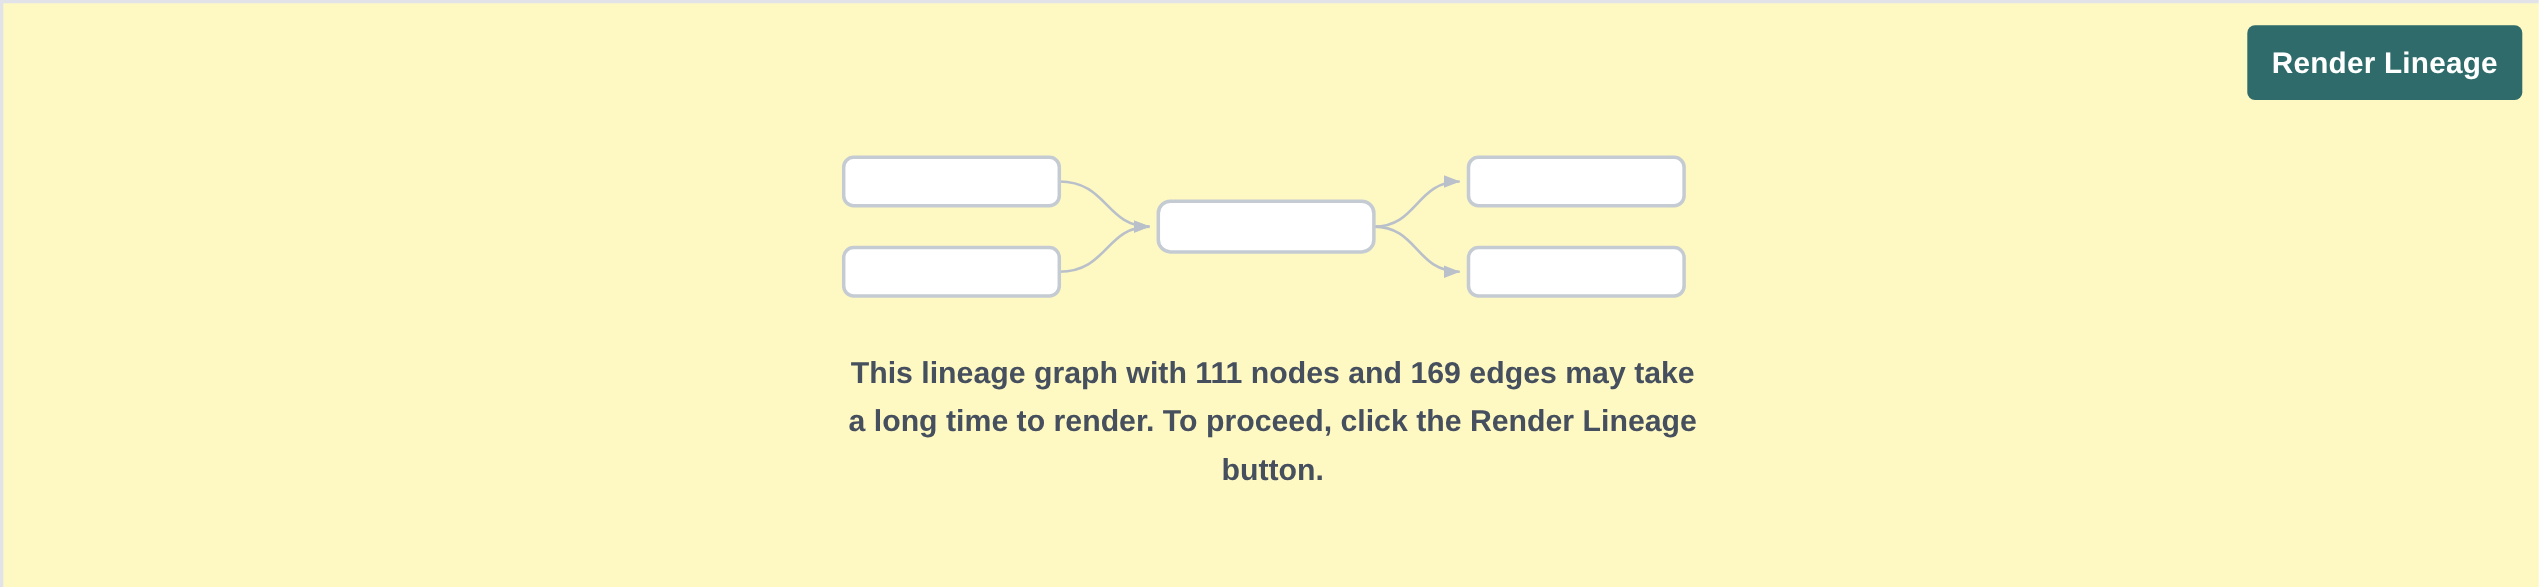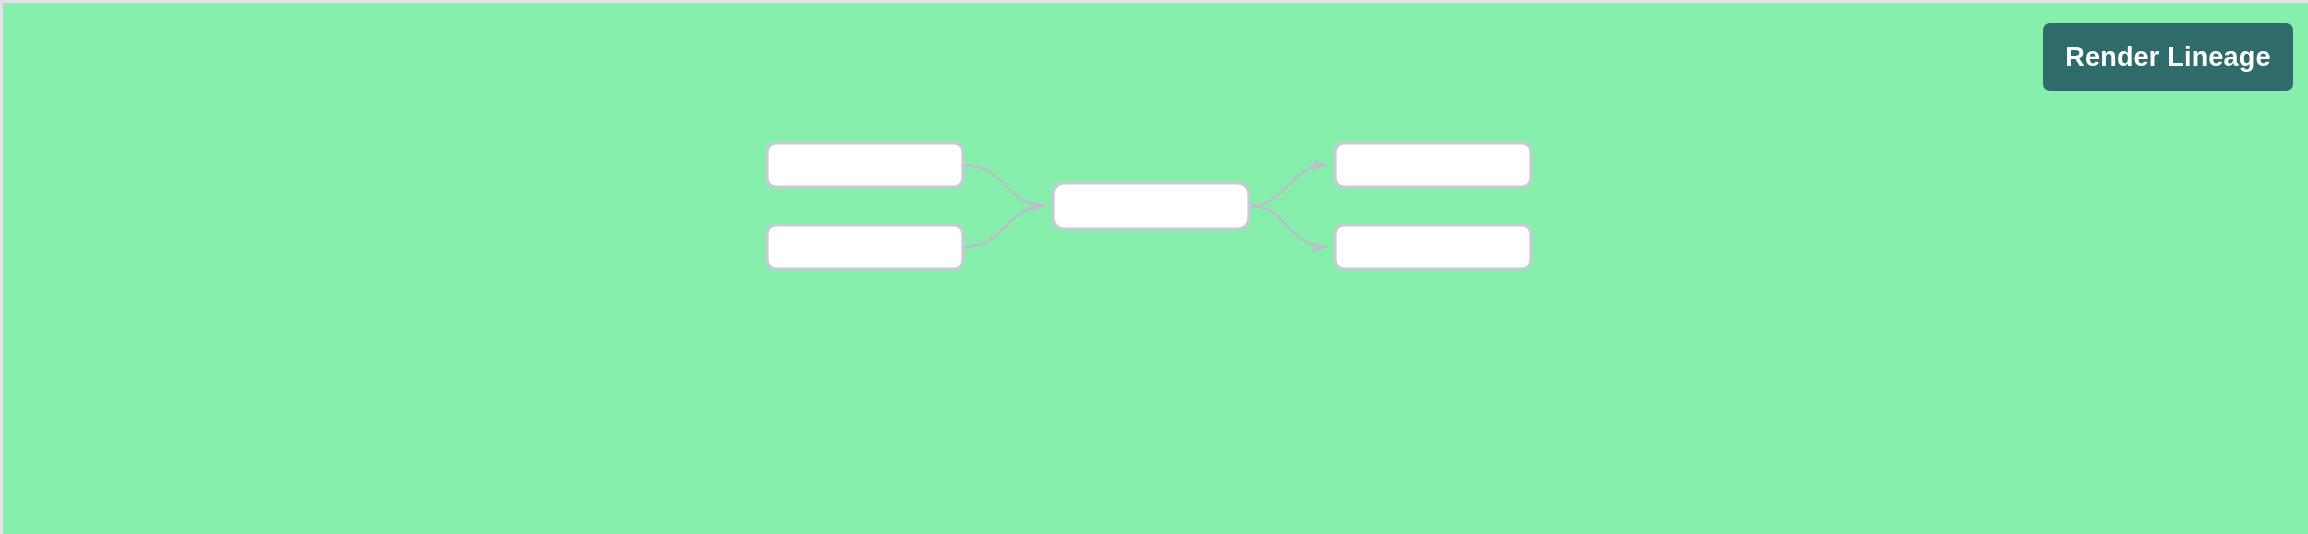--- a/index.html
+++ b/index.html
@@ -12,21 +12,21 @@
     background: #ffffff;
     font-family: "Liberation Sans", sans-serif;
     overflow: hidden;
   }
 
   .app-frame {
     position: relative;
     width: 2308px;
     height: 534px;
     box-sizing: border-box;
-    background: #86efac;
+    background: #fef9c3;
     border-top: 3px solid #e2e3e8;
     border-left: 3px solid #e2e3e8;
   }
 
   
   .render-btn {
     position: absolute;
     left: 2040px;
     top: 20px;
     width: 250px;
@@ -102,15 +102,16 @@
         </g>
       <g id="node-layer" fill="#ffffff" stroke="#c5cbd3" stroke-width="3.2">
           <rect x="10" y="12" width="196" height="44" rx="9" ry="9"></rect>
           <rect x="10" y="94" width="196" height="44" rx="9" ry="9"></rect>
           <rect x="296" y="52" width="196" height="46" rx="11" ry="11"></rect>
           <rect x="578" y="12" width="196" height="44" rx="9" ry="9"></rect>
           <rect x="578" y="94" width="196" height="44" rx="9" ry="9"></rect>
         </g>
     </svg>
 
+    <div class="hint-text">This lineage graph with 111 nodes and 169 edges may take a long time to render. To proceed, click the Render Lineage button.</div>
 
   </div>
 </div>
 
 </body></html>

